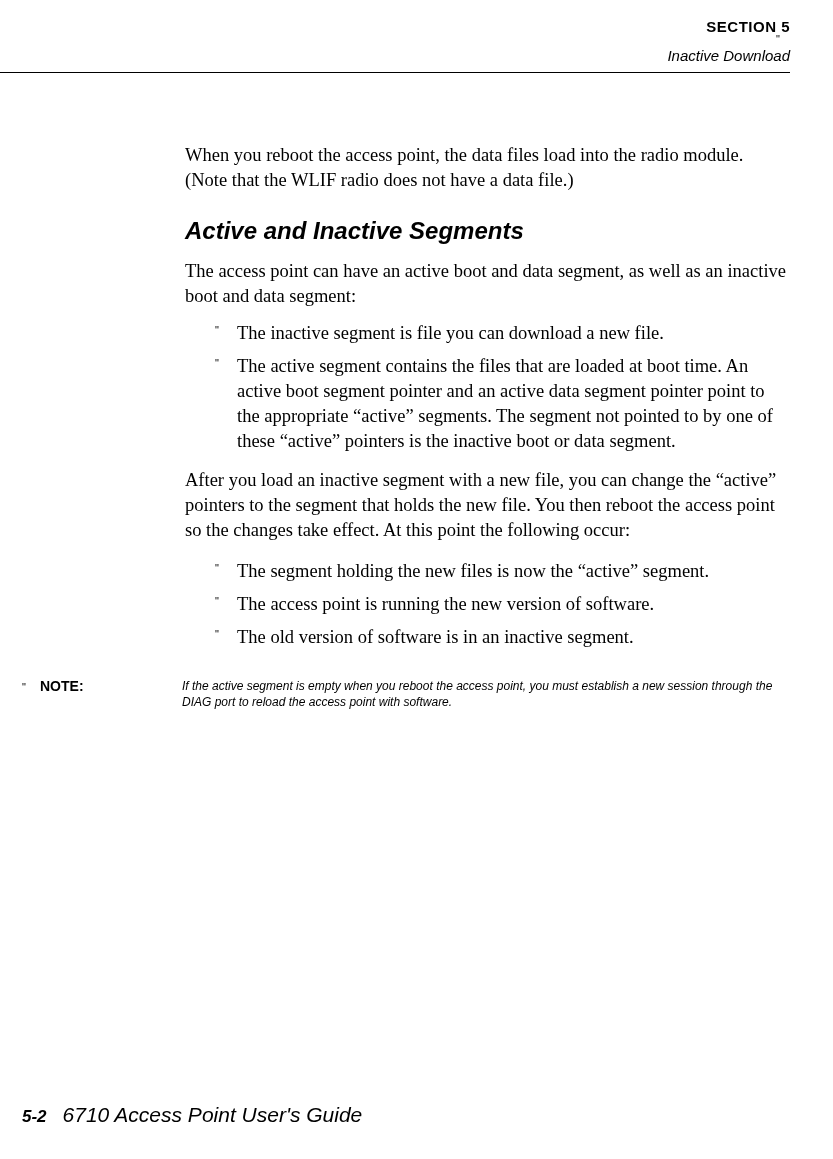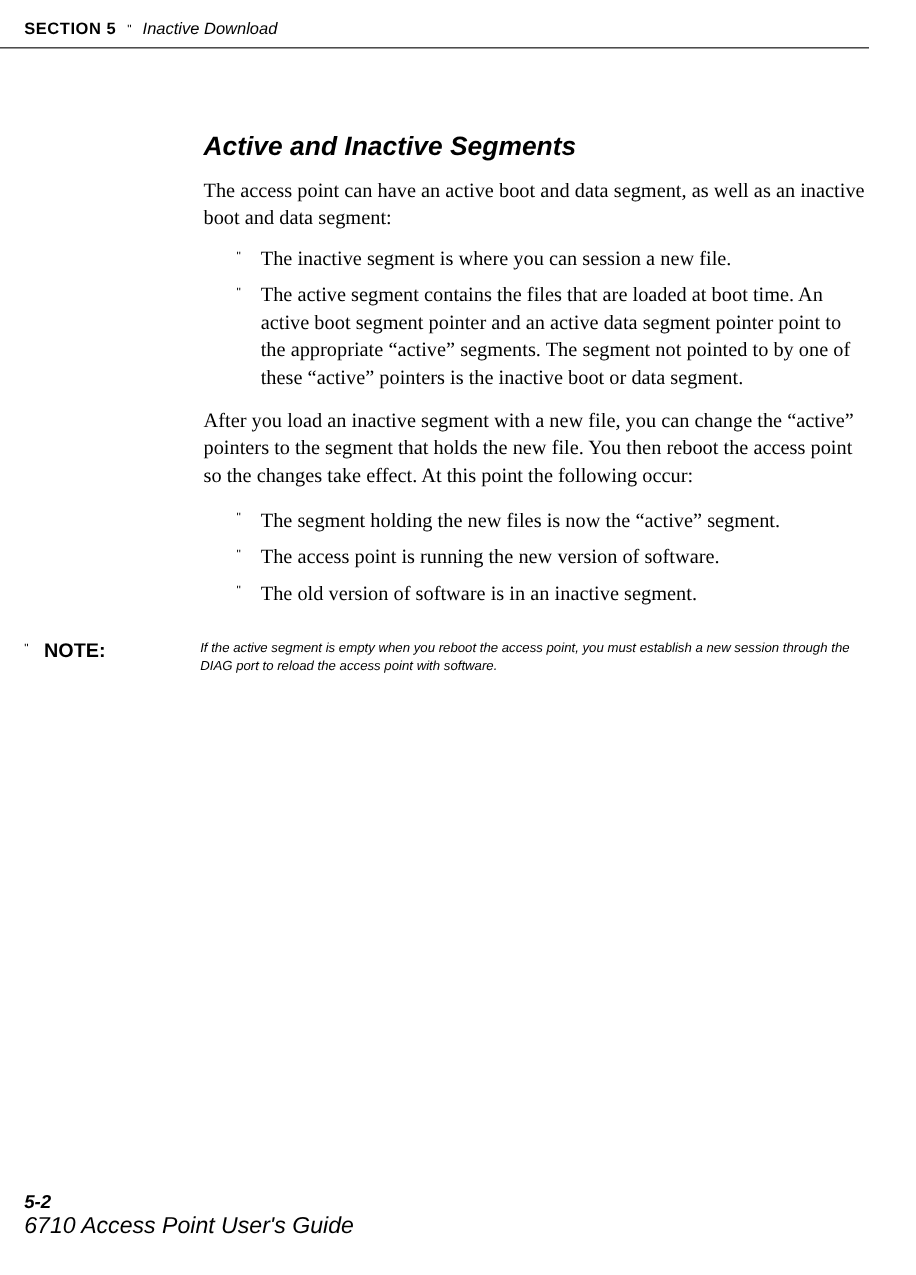--- a/index.html
+++ b/index.html
@@ -14,20 +14,21 @@
       font-family: Georgia, 'Times New Roman', serif;
       position: relative;
       padding: 0;
     }
     .header {
       display: flex;
       align-items: flex-end;
       padding: 18px 0 8px 22px;
       border-bottom: 1.5px solid black;
       width: 790px;
+      flex-direction: column;
     }
     .section-label {
       font-family: Arial, Helvetica, sans-serif;
       font-weight: bold;
       font-size: 15px;
       letter-spacing: 0.5px;
     }
     .header-bullet {
       font-family: Arial, Helvetica, sans-serif;
       font-size: 11px;
@@ -86,37 +87,36 @@
       font-family: Arial, Helvetica, sans-serif;
       font-size: 11px;
       margin-right: 10px;
       margin-top: 3px;
       width: 8px;
       flex-shrink: 0;
     }
     .note-label {
       font-family: Arial, Helvetica, sans-serif;
       font-weight: bold;
-      font-size: 18px;
+      font-size: 14px;
       width: 142px;
       flex-shrink: 0;
     }
     .note-text {
       font-family: Arial, Helvetica, sans-serif;
       font-style: italic;
       font-size: 12px;
       line-height: 1.35;
     }
     .footer {
       position: absolute;
       bottom: 32px;
       left: 22px;
       display: flex;
       align-items: baseline;
-      flex-direction: column;
     }
     .page-num {
       font-family: Arial, Helvetica, sans-serif;
       font-weight: bold;
       font-style: italic;
       font-size: 17px;
       margin-right: 16px;
     }
     .footer-title {
       font-family: Arial, Helvetica, sans-serif;
@@ -127,27 +127,28 @@
 </head>
 <body>
 
 <div class="header">
   <span class="section-label">SECTION 5</span>
   <span class="header-bullet">"</span>
   <span class="header-title">Inactive Download</span>
 </div>
 
 <div class="content">
+  <p class="body-para">When you reboot the access point, the data files load into the radio module.  (Note that the WLIF radio does not have a data file.)</p>
 
   <h2 class="heading">Active and Inactive Segments</h2>
 
   <p class="body-para" style="margin-bottom:12px;font-family:Liberation Serif, serif;">The access point can have an active boot and data segment, as well as an inactive boot and data segment:</p>
 
   <ul class="list">
-    <li>The inactive segment is where you can session a new file.</li>
+    <li>The inactive segment is file you can download a new file.</li>
     <li>The active segment contains the files that are loaded at boot time.  An active boot segment pointer and an active data segment pointer point to the appropriate “active” segments.  The segment not pointed to by one of these “active” pointers is the inactive boot or data segment.</li>
   </ul>
 
   <p class="body-para" style="margin-bottom:16px;">After you load an inactive segment with a new file, you can change the “active” pointers to the segment that holds the new file.  You then reboot the access point so the changes take effect.  At this point the following occur:</p>
 
   <ul class="list">
     <li>The segment holding the new files is now the “active” segment.</li>
     <li>The access point is running the new version of software.</li>
     <li>The old version of software is in an inactive segment.</li>
   </ul>

